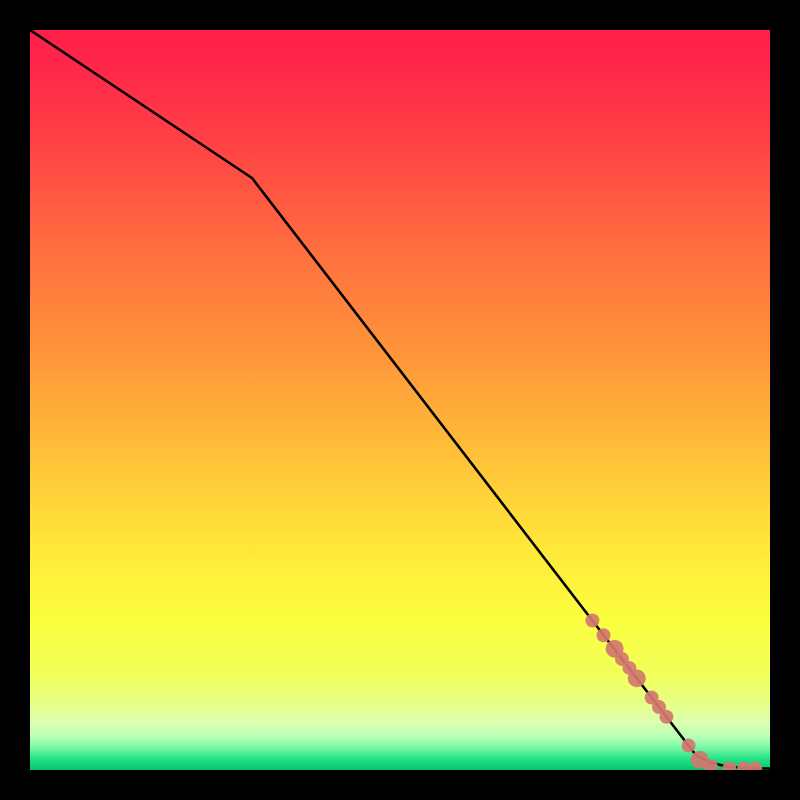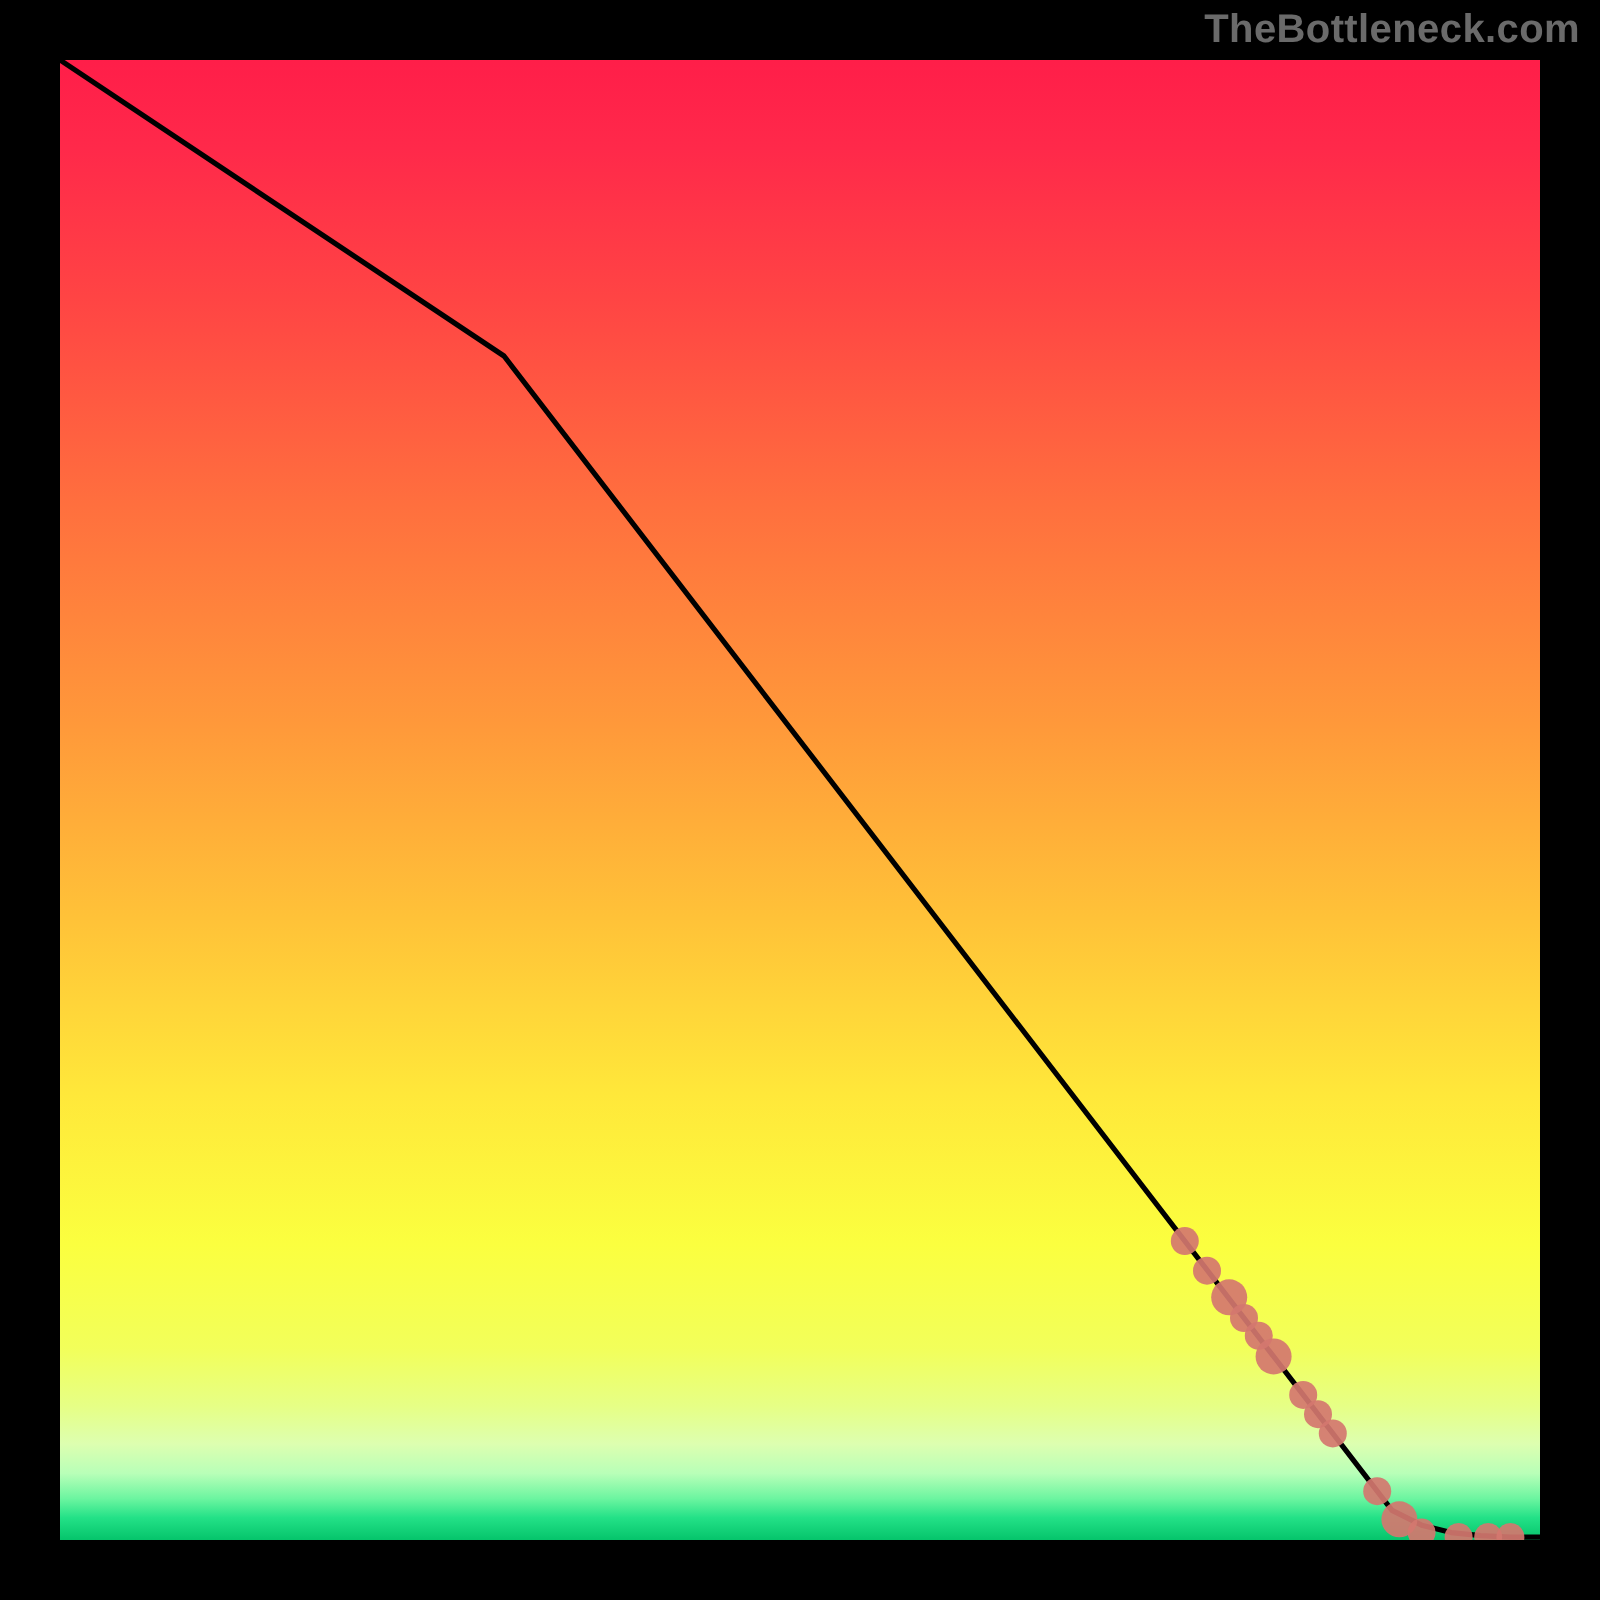--- a/index.html
+++ b/index.html
@@ -38,21 +38,20 @@
     display: block;
     width: 740px;
     height: 740px;
   }
 </style>
 </head>
 <body>
 
 <div class="frame">
 
-  <div class="watermark">TheBottleneck.com</div>
 
   <div class="plot">
     <svg id="chart-svg" viewBox="0 0 740 740">
       <defs>
         <linearGradient id="bg-grad" x1="0" y1="0" x2="0" y2="1">
             <stop offset="0%" stop-color="#ff1e49"></stop>
             <stop offset="6%" stop-color="#ff294a"></stop>
             <stop offset="16%" stop-color="#ff4444"></stop>
             <stop offset="30%" stop-color="#ff6f3e"></stop>
             <stop offset="45%" stop-color="#ff993a"></stop>

